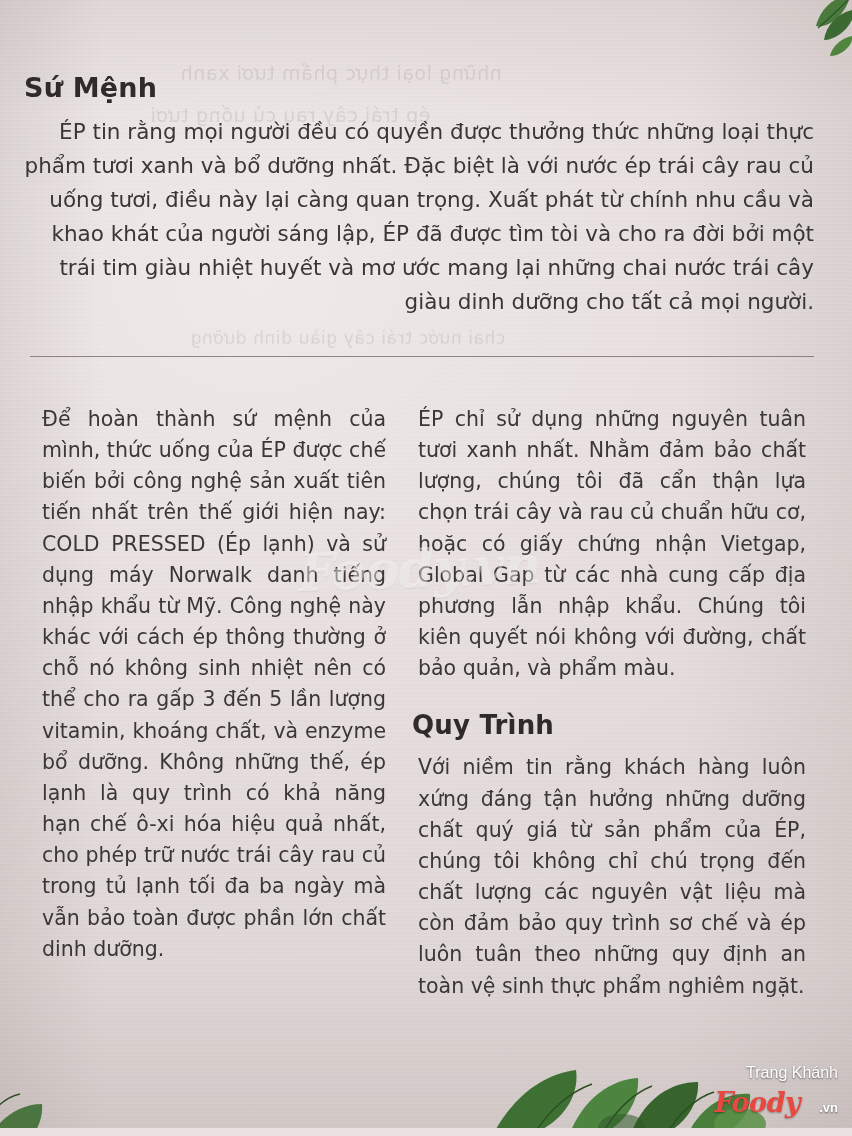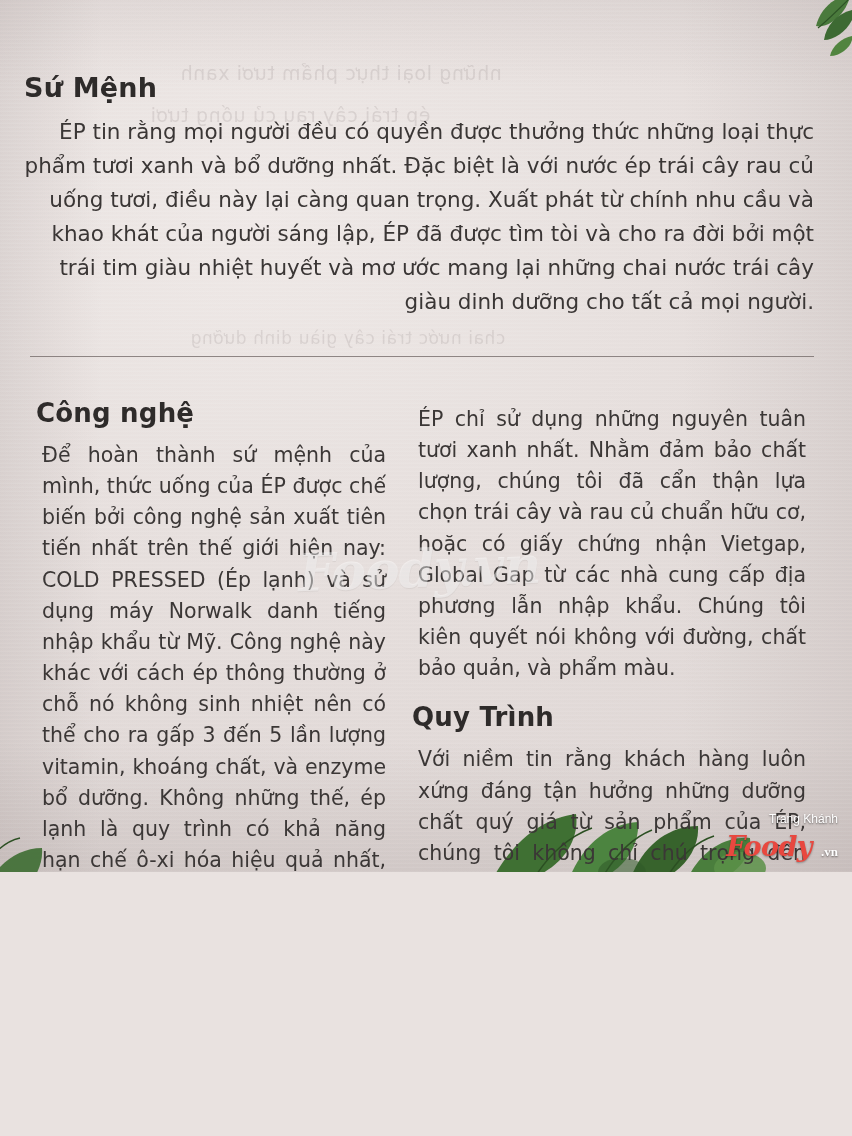--- a/index.html
+++ b/index.html
@@ -10,21 +10,21 @@
     width: 852px;
     height: 1136px;
     overflow: hidden;
     font-family: "DejaVu Sans", sans-serif;
     background: #e9e2e0;
   }
 
   #page {
     position: relative;
     width: 852px;
-    height: 872px;
+    height: 1128px;
     background:
       radial-gradient(ellipse 900px 700px at 30% 25%, #efe9e7 0%, #e7e0de 45%, #ded6d4 100%);
     overflow: hidden;
   }
 
   
   .vignette {
     position: absolute;
     inset: 0;
     pointer-events: none;
@@ -128,21 +128,21 @@
   .col p {
     margin: 6px;
     font-size: 20.5px;
     line-height: 1.52;
     color: #3b3736;
     text-align: justify;
     text-justify: inter-word;
     font-family: "DejaVu Sans", sans-serif;
   }
   .col-right h1.second {
-    margin-top: 18px;
+    margin-top: 26px;
   }
 
   
   .watermark {
     position: absolute;
     left: 298px;
     top: 538px;
     z-index: 4;
     font-family: "DejaVu Serif", serif;
     font-style: italic;
@@ -181,44 +181,44 @@
     z-index: 2;
   }
 
   
   .credit {
     position: absolute;
     right: 14px;
     bottom: 46px;
     z-index: 6;
     font-family: "Liberation Sans", sans-serif;
-    font-size: 12px;
+    font-size: 16px;
     color: #ffffff;
     text-shadow: 0 1px 2px rgba(0,0,0,0.55);
   }
   .foody-logo {
     position: absolute;
     right: 14px;
     bottom: 10px;
     z-index: 6;
     display: flex;
     align-items: baseline;
-    gap: 9px;
+    gap: 19px;
   }
   .foody-logo .foody {
     font-family: "DejaVu Serif", serif;
     font-style: italic;
     font-weight: bold;
     font-size: 27px;
     color: #e8483f;
     text-shadow: 0 1px 2px rgba(0,0,0,0.35);
     letter-spacing: -.5px;
   }
   .foody-logo .vn {
-    font-family: Liberation Serif, serif;
+    font-family: Liberation Sans, sans-serif;
     font-size: 13px;
     color: #ffffff;
     font-weight: bold;
     text-shadow: 0 1px 2px rgba(0,0,0,0.5);
   }
 </style>
 </head>
 <body>
 
 <div id="page">
@@ -266,21 +266,20 @@
     <section class="mission">
       <h1 class="section-title">Sứ Mệnh</h1>
       <p>ÉP tin rằng mọi người đều có quyền được thưởng thức những loại thực phẩm tươi xanh và bổ dưỡng nhất. Đặc biệt là với nước ép trái cây rau củ uống tươi, điều này lại càng quan trọng. Xuất phát từ chính nhu cầu và khao khát của người sáng lập, ÉP đã được tìm tòi và cho ra đời bởi một trái tim giàu nhiệt huyết và mơ ước mang lại những chai nước trái cây giàu dinh dưỡng cho tất cả mọi người.</p>
     </section>
 
     <div class="divider"></div>
 
     <div class="columns">
 
       <div class="col col-left">
-        <h1 class="section-title">Công nghệ</h1>
         <p>Để hoàn thành sứ mệnh của mình, thức uống của ÉP được chế biến bởi công nghệ sản xuất tiên tiến nhất trên thế giới hiện nay: COLD PRESSED (Ép lạnh) và sử dụng máy Norwalk danh tiếng nhập khẩu từ Mỹ. Công nghệ này khác với cách ép thông thường ở chỗ nó không sinh nhiệt nên có thể cho ra gấp 3 đến 5 lần lượng vitamin, khoáng chất, và enzyme bổ dưỡng. Không những thế, ép lạnh là quy trình có khả năng hạn chế ô-xi hóa hiệu quả nhất, cho phép trữ nước trái cây rau củ trong tủ lạnh tối đa ba ngày mà vẫn bảo toàn được phần lớn chất dinh dưỡng.</p>
       </div>
 
       <div class="col col-right">
         <p>ÉP chỉ sử dụng những nguyên tuân tươi xanh nhất. Nhằm đảm bảo chất lượng, chúng tôi đã cẩn thận lựa chọn trái cây và rau củ chuẩn hữu cơ, hoặc có giấy chứng nhận Vietgap, Global Gap từ các nhà cung cấp địa phương lẫn nhập khẩu. Chúng tôi kiên quyết nói không với đường, chất bảo quản, và phẩm màu.</p>
 
         <h1 class="section-title second">Quy Trình</h1>
         <p>Với niềm tin rằng khách hàng luôn xứng đáng tận hưởng những dưỡng chất quý giá từ sản phẩm của ÉP, chúng tôi không chỉ chú trọng đến chất lượng các nguyên vật liệu mà còn đảm bảo quy trình sơ chế và ép luôn tuân theo những quy định an toàn vệ sinh thực phẩm nghiêm ngặt.</p>
       </div>
 

